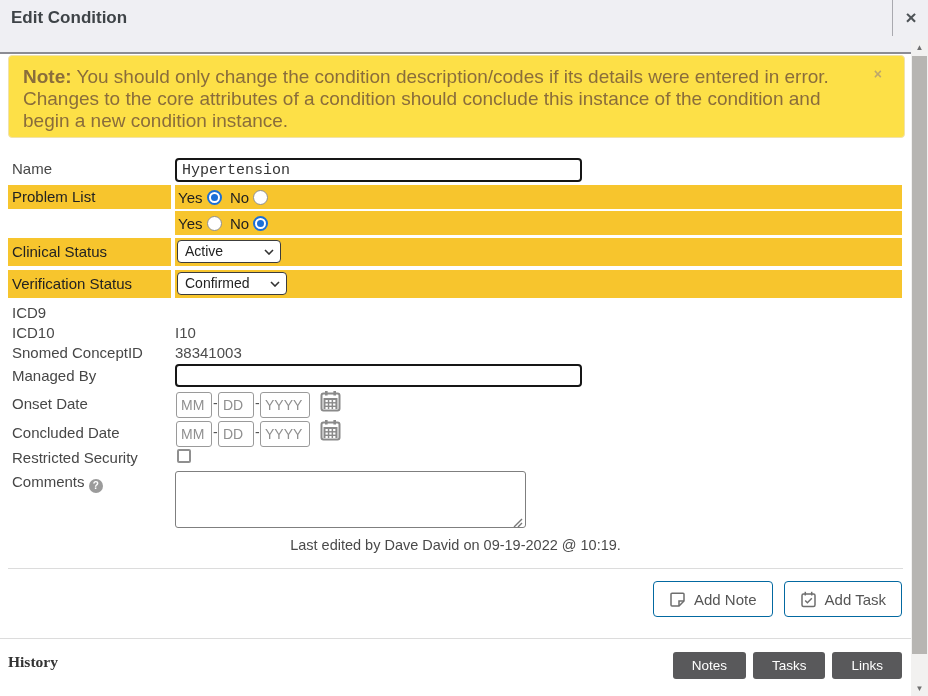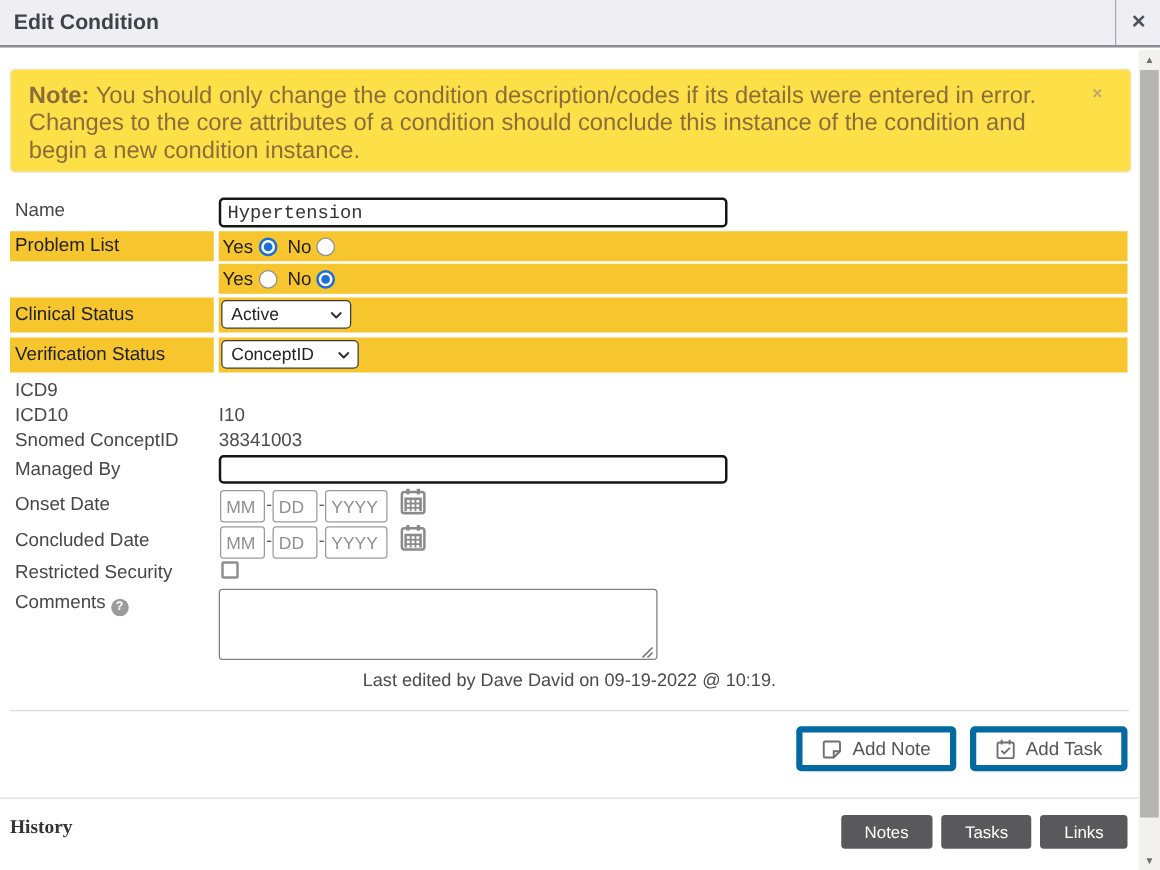--- a/index.html
+++ b/index.html
@@ -2,21 +2,21 @@
 <html style="--gold: #F7C52D;"><head>
 <meta charset="utf-8">
 <style>
   * { margin:0; padding:0; box-sizing:border-box; }
   html,body { width:928px; height:696px; }
   body { font-family:"Liberation Sans","DejaVu Sans",sans-serif; background:#fff; overflow:hidden; position:relative; }
 
   .abs { position:absolute; }
 
   
-  .titlebar { position:absolute; left:0; top:0; width:928px; height:38px;
+  .titlebar { position:absolute; left:0; top:0; width:928px; height:54px;
     background:#EFEFF3; border-bottom:2px solid #8c8c93; }
   .titlebar .title { position:absolute; left:11px; top:8px; font-size:17px; font-weight:bold; color:#3e4347; }
   .titlebar .sep { position:absolute; left:892px; top:0; width:1px; height:36px; background:#a9a9af; }
   .titlebar .close { position:absolute; left:898px; top:4px; width:26px; height:28px;
     font-size:19px; font-weight:bold; color:#4e5357; text-align:center; line-height:28px; cursor:pointer; }
 
   
   .scrollbar { position:absolute; left:911px; top:40px; width:17px; height:656px; background:#f2f1f0; }
   .scroll-arrow { position:absolute; left:0; width:17px; height:15px; color:#6f6f6f; font-size:8px;
     text-align:center; line-height:15px; }
@@ -71,21 +71,21 @@
     border:1px solid #7f7f7f; border-radius:3px; resize:none; outline:none; font-family:inherit; font-size:14px; padding:4px; }
   .resize-glyph { position:absolute; left:512px; top:514px; pointer-events:none; }
 
   .last-edited { position:absolute; left:8px; top:537px; width:895px; text-align:center;
     color:#4a4a4a; font-size:14.5px; }
 
   .divider { position:absolute; height:1px; background:#dcdcdc; }
 
   
   .actions { position:absolute; top:581px; left:0; width:902px; display:flex; justify-content:flex-end; gap:11px; }
-  .btn { height:36px; background:#fff; border:5px solid #0369a1; border-radius:4px;
+  .btn { height:36px; background:#fff; border:1px solid #0369a1; border-radius:4px;
     color:#555; font-size:15px; font-family:inherit; display:flex; align-items:center; gap:8px;
     padding:0 15px; cursor:pointer; }
 
   
   .history-heading { position:absolute; left:8px; top:653px; font-size:15.5px; font-weight:bold; color:#333;font-family:Liberation Serif, serif; }
   .history-btns { position:absolute; top:652px; left:0; width:902px; display:flex; justify-content:flex-end; gap:7px; }
   .dark-btn { height:27px; background:#59595b; border:none; border-radius:3px; color:#fff;
     font-size:13.5px; font-family:inherit; padding:0 19px; cursor:pointer; }
 </style>
 </head>
@@ -141,21 +141,21 @@
   <svg width="10" height="6" viewBox="0 0 10 6">
       <path d="M1 1 L5 5 L9 1" fill="none" stroke="#333" stroke-width="1.6"></path>
     </svg>
 </div>
 
 <div class="yellow-row abs" style="left:0; top:270px; width:928px; height:28px;">
   <div class="cell-label" style="padding-top:5px;">Verification Status</div>
   <div class="cell-value"></div>
 </div>
 <div class="select" style="left:177px; top:272px; width:110px;">
-  <span>ConceptID</span>
+  <span>Confirmed</span>
   <svg width="10" height="6" viewBox="0 0 10 6">
       <path d="M1 1 L5 5 L9 1" fill="none" stroke="#333" stroke-width="1.6"></path>
     </svg>
 </div>
 
 <span class="row-label label" style="top:304px;">ICD9</span>
 <span class="val-text" style="top:304px;"></span>
 
 <span class="row-label label" style="top:324px;">ICD10</span>
 <span class="val-text" style="top:324px;">I10</span>

